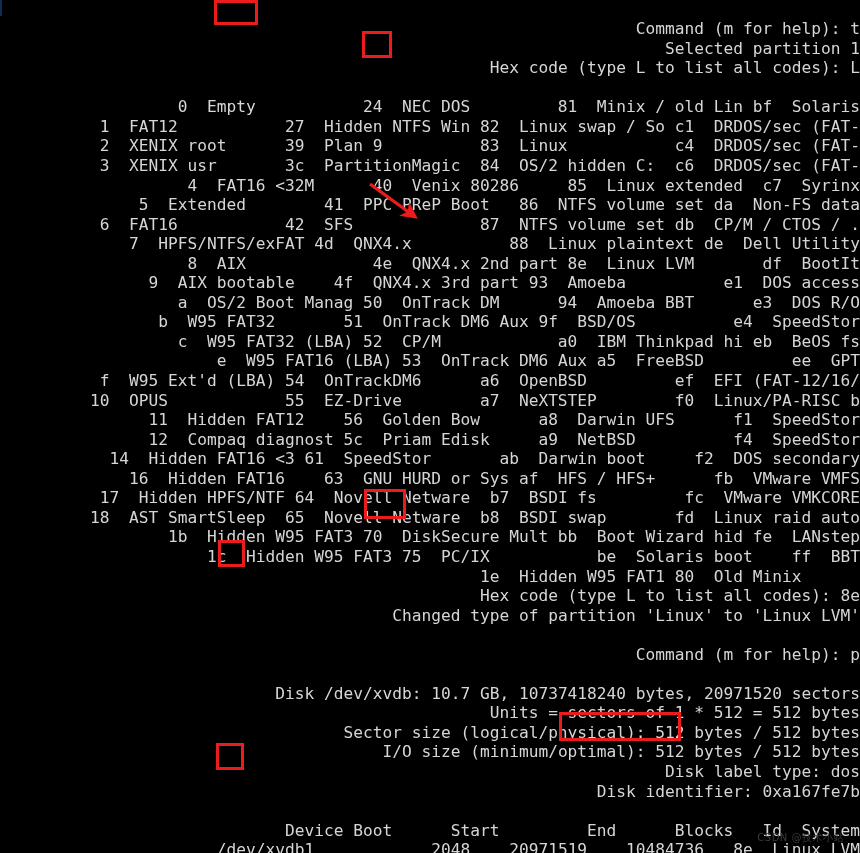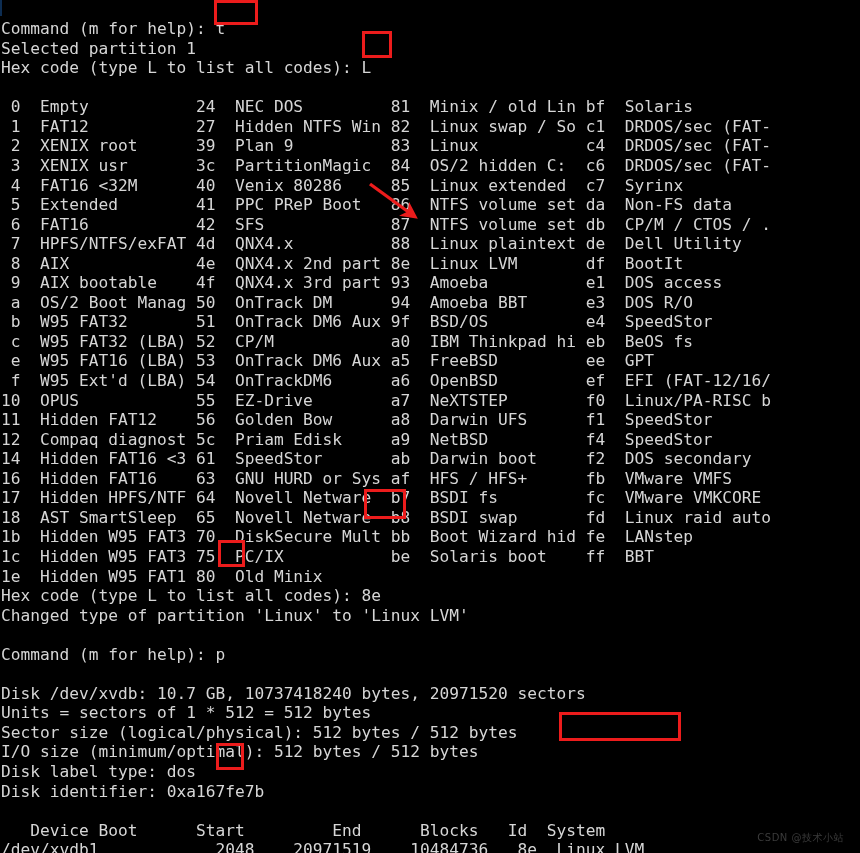--- a/index.html
+++ b/index.html
@@ -25,21 +25,21 @@
     white-space: pre;
     padding: 3px 0 0 1px;
     box-sizing: border-box;
   }
   .left-edge {
     position: absolute;
     left: 0; top: 0;
     width: 2px; height: 853px;
     background: #0d2d52;
   }
-  .line { display: block; height: 19.55px; }
+  .line { display: block; height: 19.55px; text-align: right; }
 
   
   .rbox {
     position: absolute;
     border: 3px solid #ec1c1c;
     box-sizing: border-box;
     pointer-events: none;
   }
   
   .arrow { position: absolute; pointer-events: none; }

